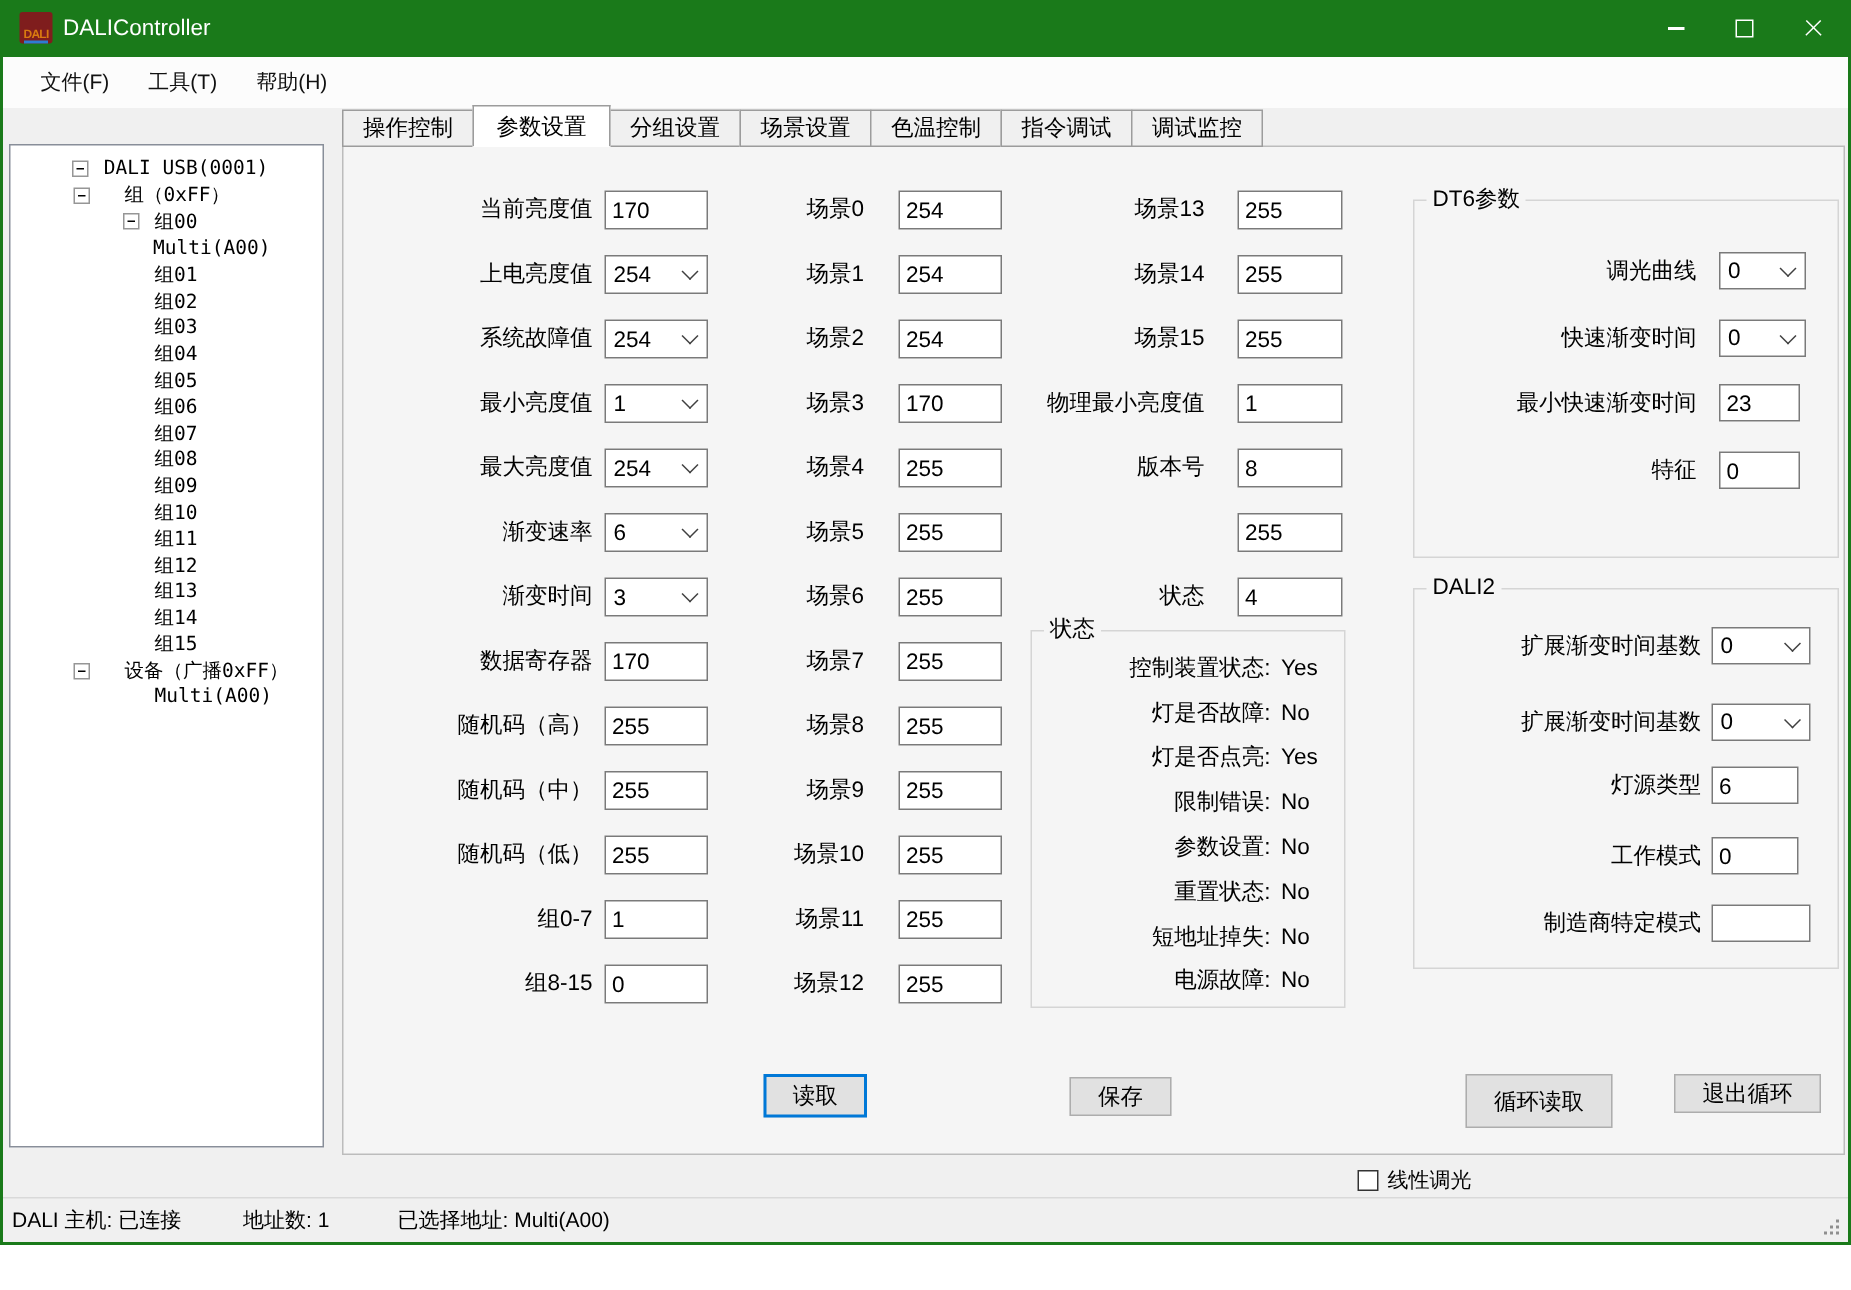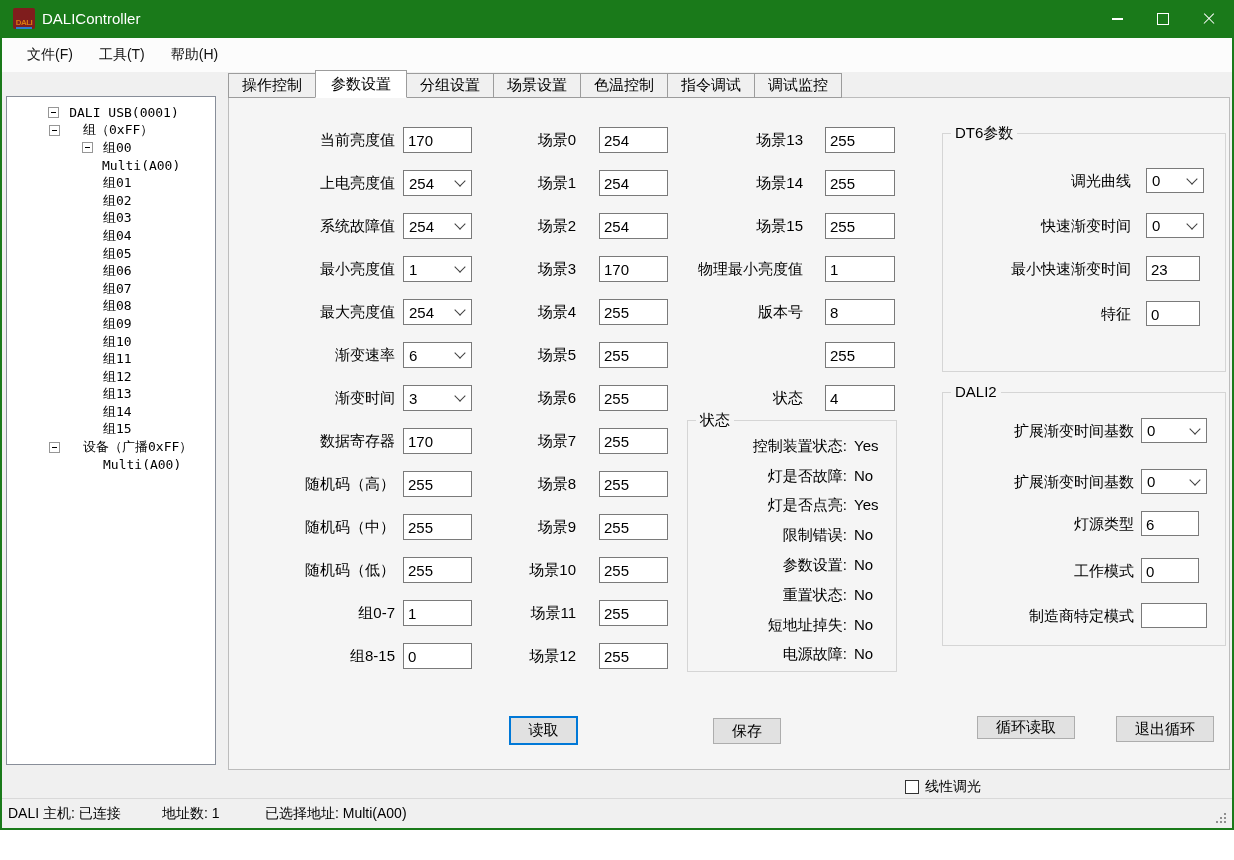--- a/index.html
+++ b/index.html
@@ -331,21 +331,21 @@
     <span class="glb" style="left:6px;top:118px;width:185px">灯源类型</span>
     <input class="gin" style="left: 198px; top: 118px; width: 58px;" value="6">
     <span class="glb" style="left:6px;top:165px;width:185px">工作模式</span>
     <input class="gin" style="left: 198px; top: 165px; width: 58px;" value="0">
     <span class="glb" style="left:6px;top:210px;width:185px">制造商特定模式</span>
     <input class="gin" style="left: 198px; top: 210px; width: 66px;" value="">
   </div>
 
   <div class="btn focused" style="left:509px;top:716px;width:69px;height:29px">读取</div>
   <div class="btn" style="left:713px;top:718px;width:68px;height:26px">保存</div>
-  <div class="btn" style="left:977px;top:716px;width:98px;height:23px">循环读取</div>
+  <div class="btn" style="left:977px;top:716px;width:98px;height:36px">循环读取</div>
   <div class="btn" style="left:1116px;top:716px;width:98px;height:26px">退出循环</div>
 
   <div class="chkrow">
     <span class="chkbox"></span>
     <span class="chklabel">线性调光</span>
   </div>
 
   <div class="statusbar">
     <span class="sb" style="left:6px">DALI 主机: 已连接</span>
     <span class="sb" style="left:160px">地址数: 1</span>

